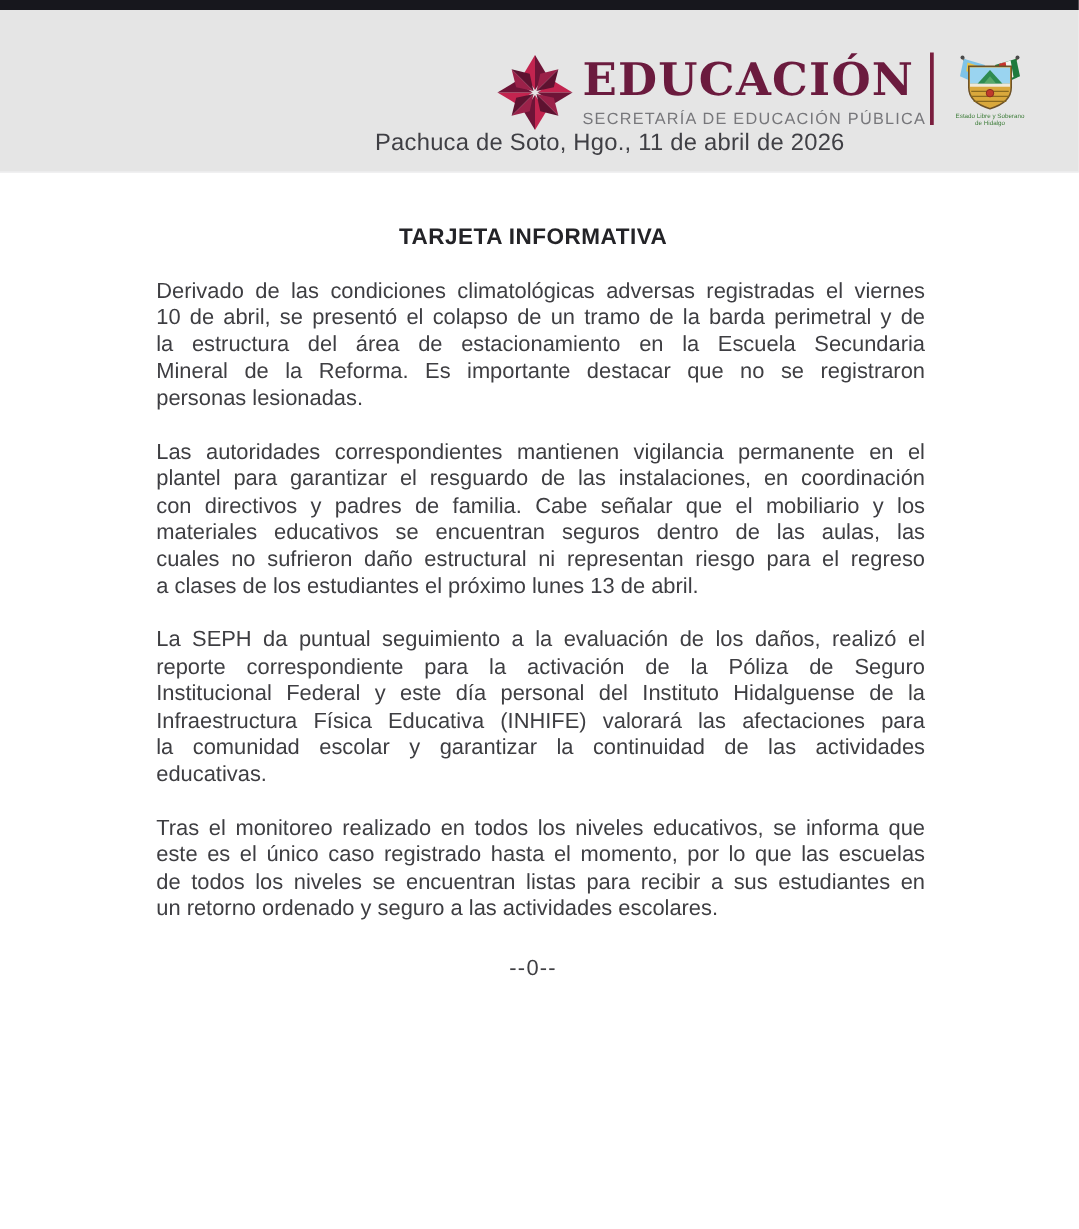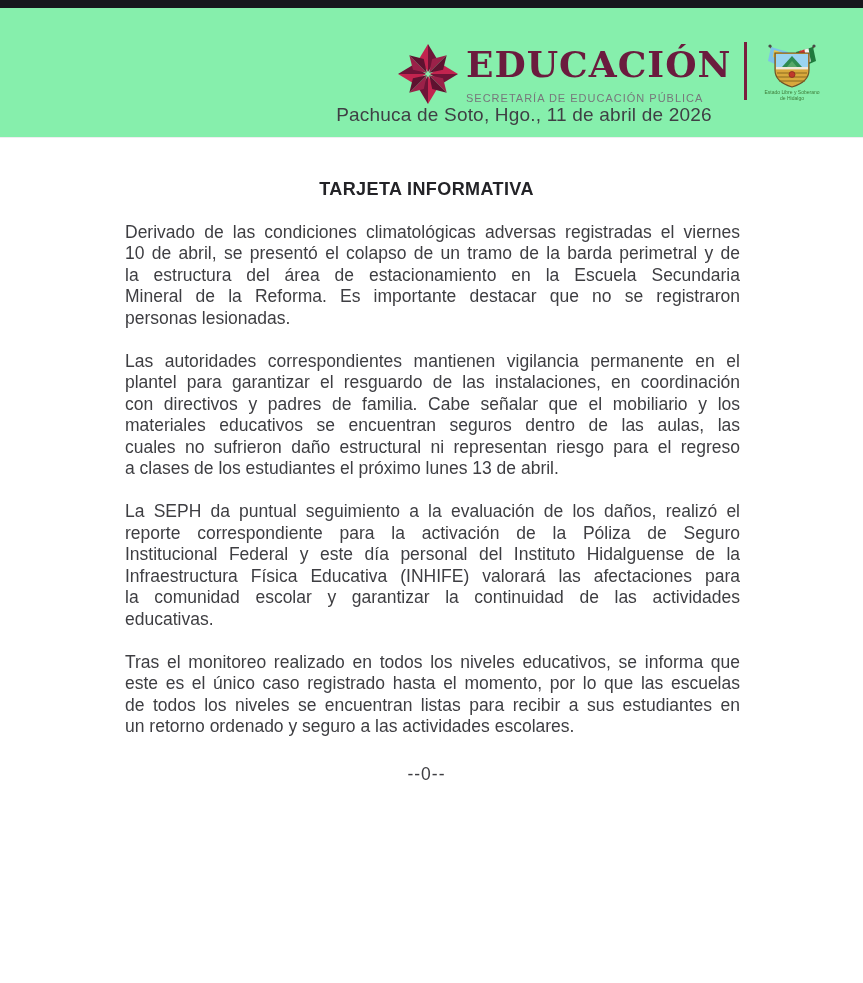--- a/index.html
+++ b/index.html
@@ -5,38 +5,38 @@
   html,body{margin:0;padding:0;}
   body{
     width:863px;height:983px;background:#ffffff;position:relative;
     font-family:"Liberation Sans",sans-serif;color:#3e3e42;overflow:hidden;
   }
   .top-bar{
     position:absolute;top:0;left:0;width:863px;height:8px;background:#17171d;
   }
   .header-band{
     position:absolute;top:8px;left:0;width:863px;height:129px;
-    background:#86efac;border-bottom:1px solid #eeeef0;
+    background:#e5e5e5;border-bottom:1px solid #eeeef0;
   }
   .logo-star{position:absolute;left:397px;top:34px;}
   .wordmark{position:absolute;left:466px;top:36px;width:250px;}
   .brand-name{
     font-family:"DejaVu Serif",serif;font-weight:bold;font-size:36px;
     color:#6b1b3e;letter-spacing:1px;line-height:40px;white-space:nowrap;
   }
   .brand-sub{
-    font-size:11px;color:#77777b;letter-spacing:1px;margin-top:8px;
+    font-size:13px;color:#77777b;letter-spacing:1px;margin-top:3px;
     white-space:nowrap;
   }
   .divider{
     position:absolute;left:744px;top:34px;width:3px;height:58px;background:#7a1e3e;
   }
   .seal{position:absolute;left:758px;top:32px;}
   .date-line{
-    position:absolute;left:300px;top:96px;width:448px;text-align:center;
+    position:absolute;left:300px;top:96px;width:448px;text-align:left;
     font-size:19px;color:#3f3f44;letter-spacing:0.2px;
   }
   .main{
     position:absolute;top:138px;left:113px;width:627px;
   }
   .doc-title{
     text-align:center;font-weight:bold;font-size:18px;color:#232327;
     letter-spacing:0.4px;margin:41px 0 22px 0;
   }
   .para{margin:0 0 22px 12px;font-size:17.5px;line-height:21.4px;color:#3e3e42;}

